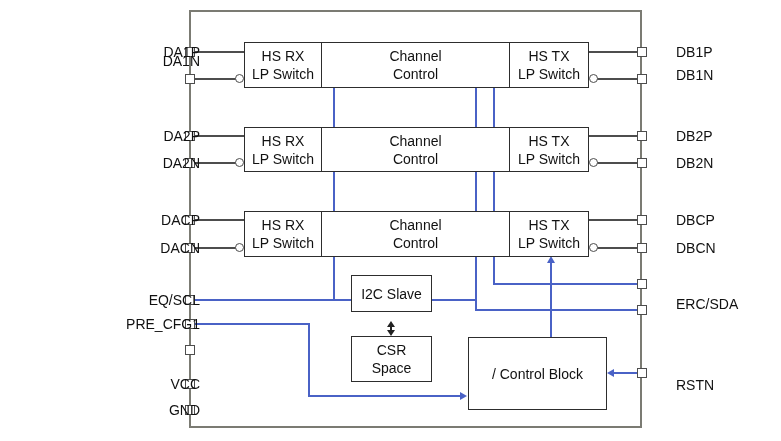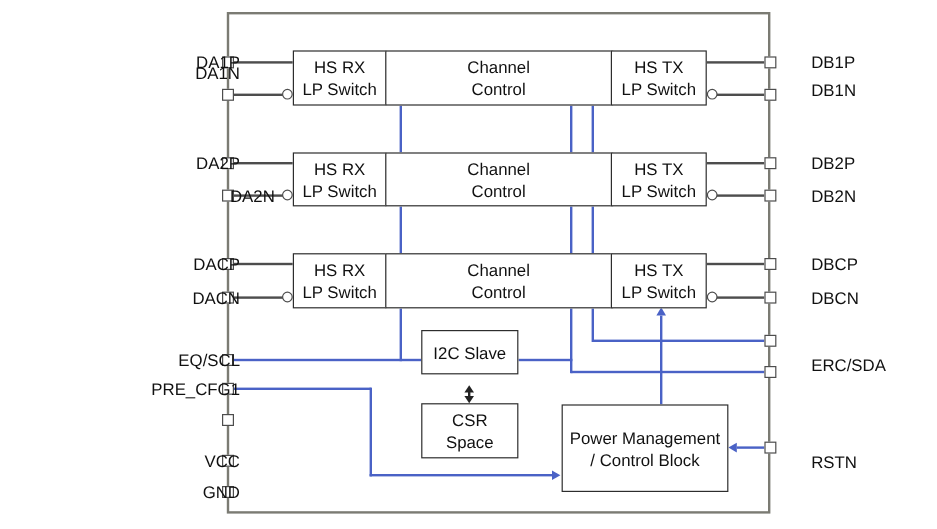--- a/index.html
+++ b/index.html
@@ -113,21 +113,20 @@
   </div>
 
   <div class="block" style="left:351px;top:275px;width:81px;height:37px;">
     <span>I2C Slave</span>
   </div>
   <div class="block" style="left:351px;top:336px;width:81px;height:46px;">
     <span>CSR</span>
     <span>Space</span>
   </div>
   <div class="block" style="left:468px;top:337px;width:139px;height:73px;">
-    <span>Power Management</span>
     <span>/ Control Block</span>
   </div>
 
   <div class="wire blk" style="left:390px;top:326px;width:2px;height:5px;"></div>
   <div class="tri up-k" style="left:387px;top:321px;"></div>
   <div class="tri down-k" style="left:387px;top:330px;"></div>
 
   <div class="bubble" style="left:235px;top:74px;"></div>
   <div class="bubble" style="left:235px;top:158px;"></div>
   <div class="bubble" style="left:235px;top:243px;"></div>
@@ -153,21 +152,21 @@
   <div class="pin" style="left:637px;top:158px;"></div>
   <div class="pin" style="left:637px;top:215px;"></div>
   <div class="pin" style="left:637px;top:243px;"></div>
   <div class="pin" style="left:637px;top:279px;"></div>
   <div class="pin" style="left:637px;top:305px;"></div>
   <div class="pin" style="left:637px;top:368px;"></div>
 
   <div class="plabel left" style="top:43px;">DA1P</div>
   <div class="plabel left" style="top:52px;">DA1N</div>
   <div class="plabel left" style="top:127px;">DA2P</div>
-  <div class="plabel left" style="top:154px;margin-left:29px;">DA2N</div>
+  <div class="plabel left" style="top:154px;">DA2N</div>
   <div class="plabel left" style="top:211px;">DACP</div>
   <div class="plabel left" style="top:291px;">EQ/SCL</div>
   <div class="plabel left" style="top:239px;">DACN</div>
   <div class="plabel left" style="top:315px;">PRE_CFG1</div>
   <div class="plabel left" style="top:375px;">VCC</div>
   <div class="plabel left" style="top:401px;">GND</div>
 
   <div class="plabel right" style="top:43px;">DB1P</div>
   <div class="plabel right" style="top:66px;">DB1N</div>
   <div class="plabel right" style="top:127px;">DB2P</div>

